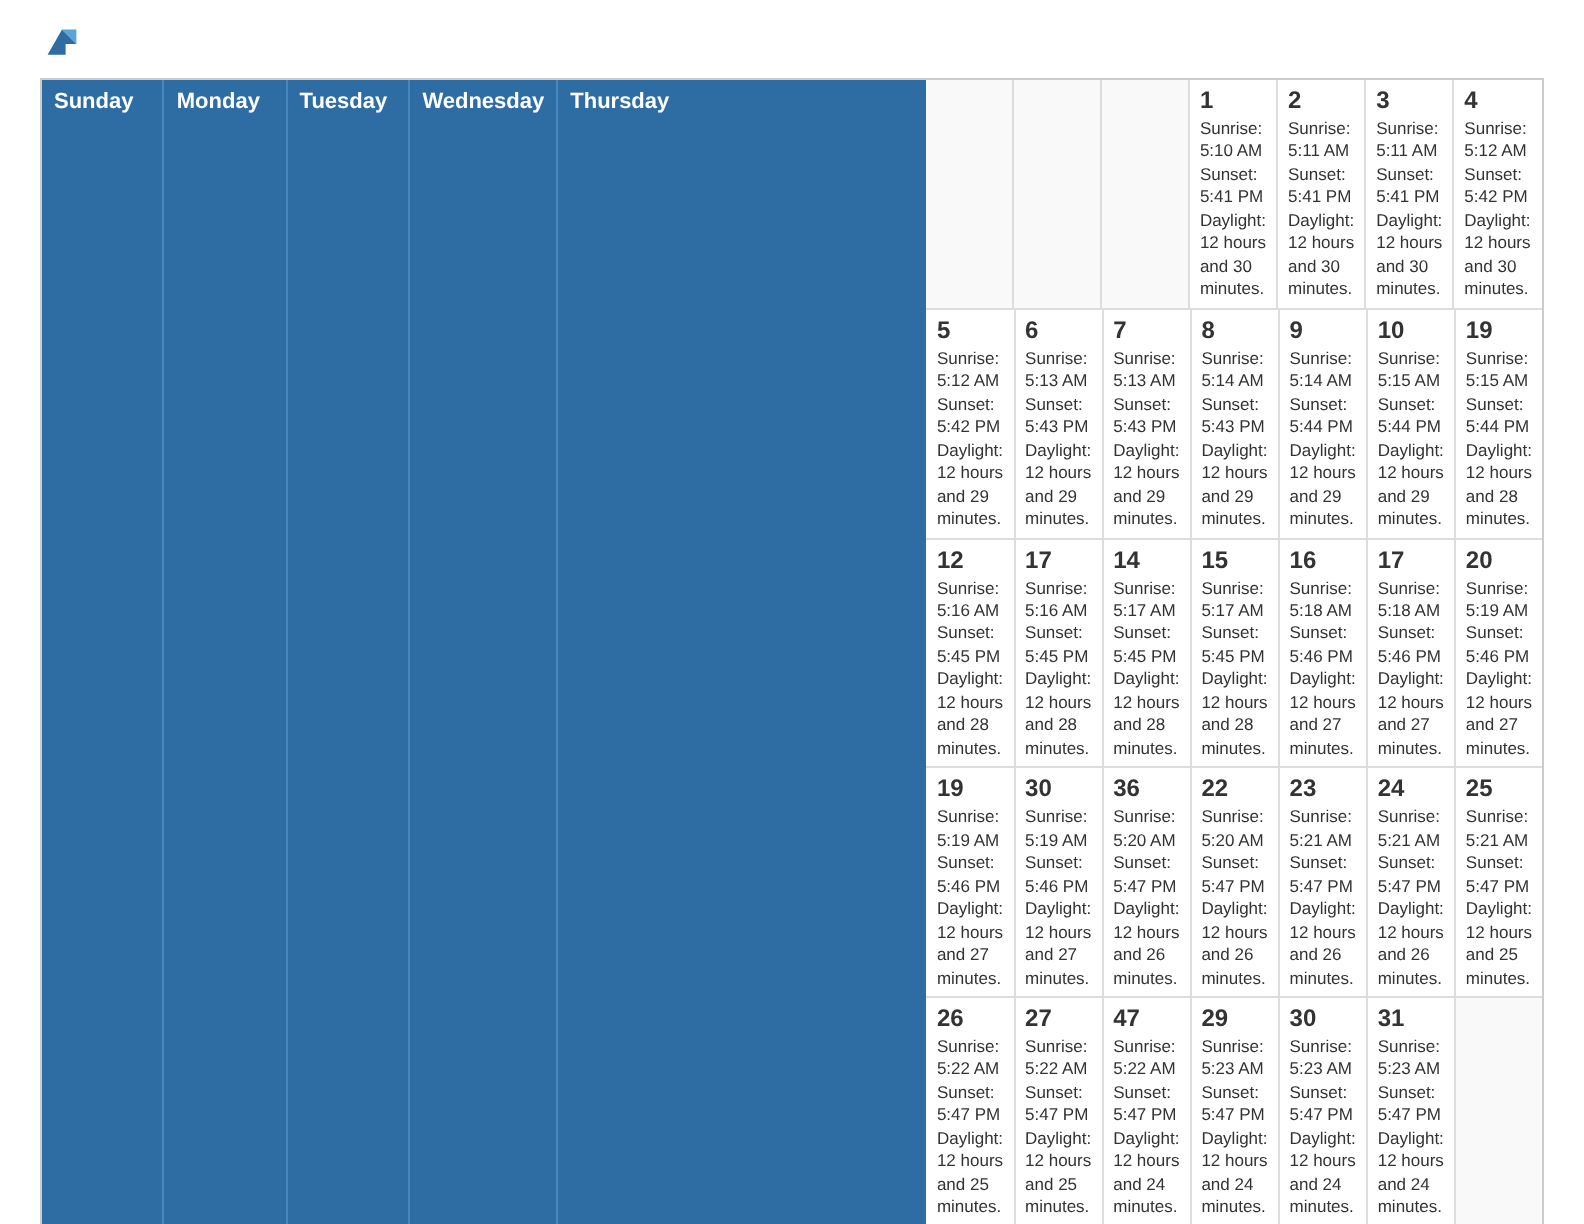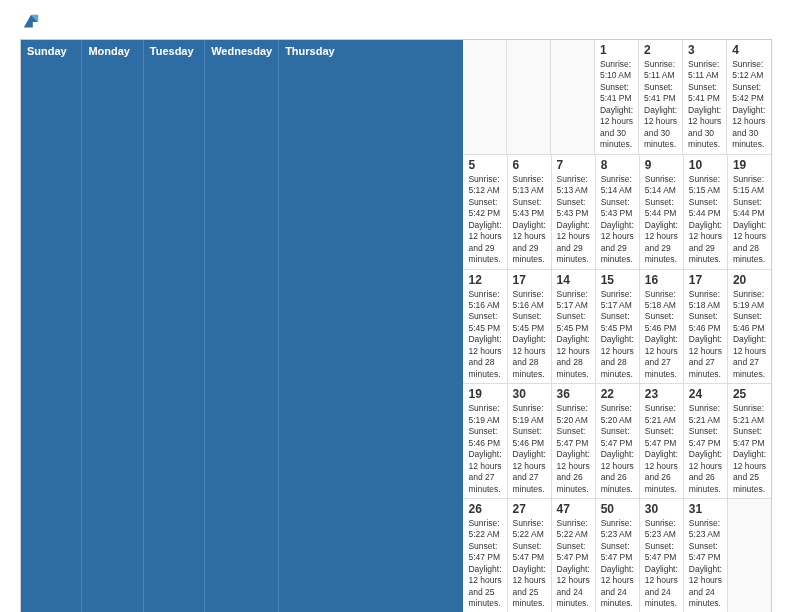--- a/index.html
+++ b/index.html
@@ -359,21 +359,21 @@
 and 25 minutes.</div>
           </div>
           <div class="cal-cell">
             <span class="day-num">47</span>
             <div class="cell-info" style="white-space: pre-line;">Sunrise: 5:22 AM
 Sunset: 5:47 PM
 Daylight: 12 hours
 and 24 minutes.</div>
           </div>
           <div class="cal-cell">
-            <span class="day-num">50</span>
+            <span class="day-num">29</span>
             <div class="cell-info" style="white-space: pre-line;">Sunrise: 5:23 AM
 Sunset: 5:47 PM
 Daylight: 12 hours
 and 24 minutes.</div>
           </div>
           <div class="cal-cell">
             <span class="day-num">30</span>
             <div class="cell-info" style="white-space: pre-line;">Sunrise: 5:23 AM
 Sunset: 5:47 PM
 Daylight: 12 hours

